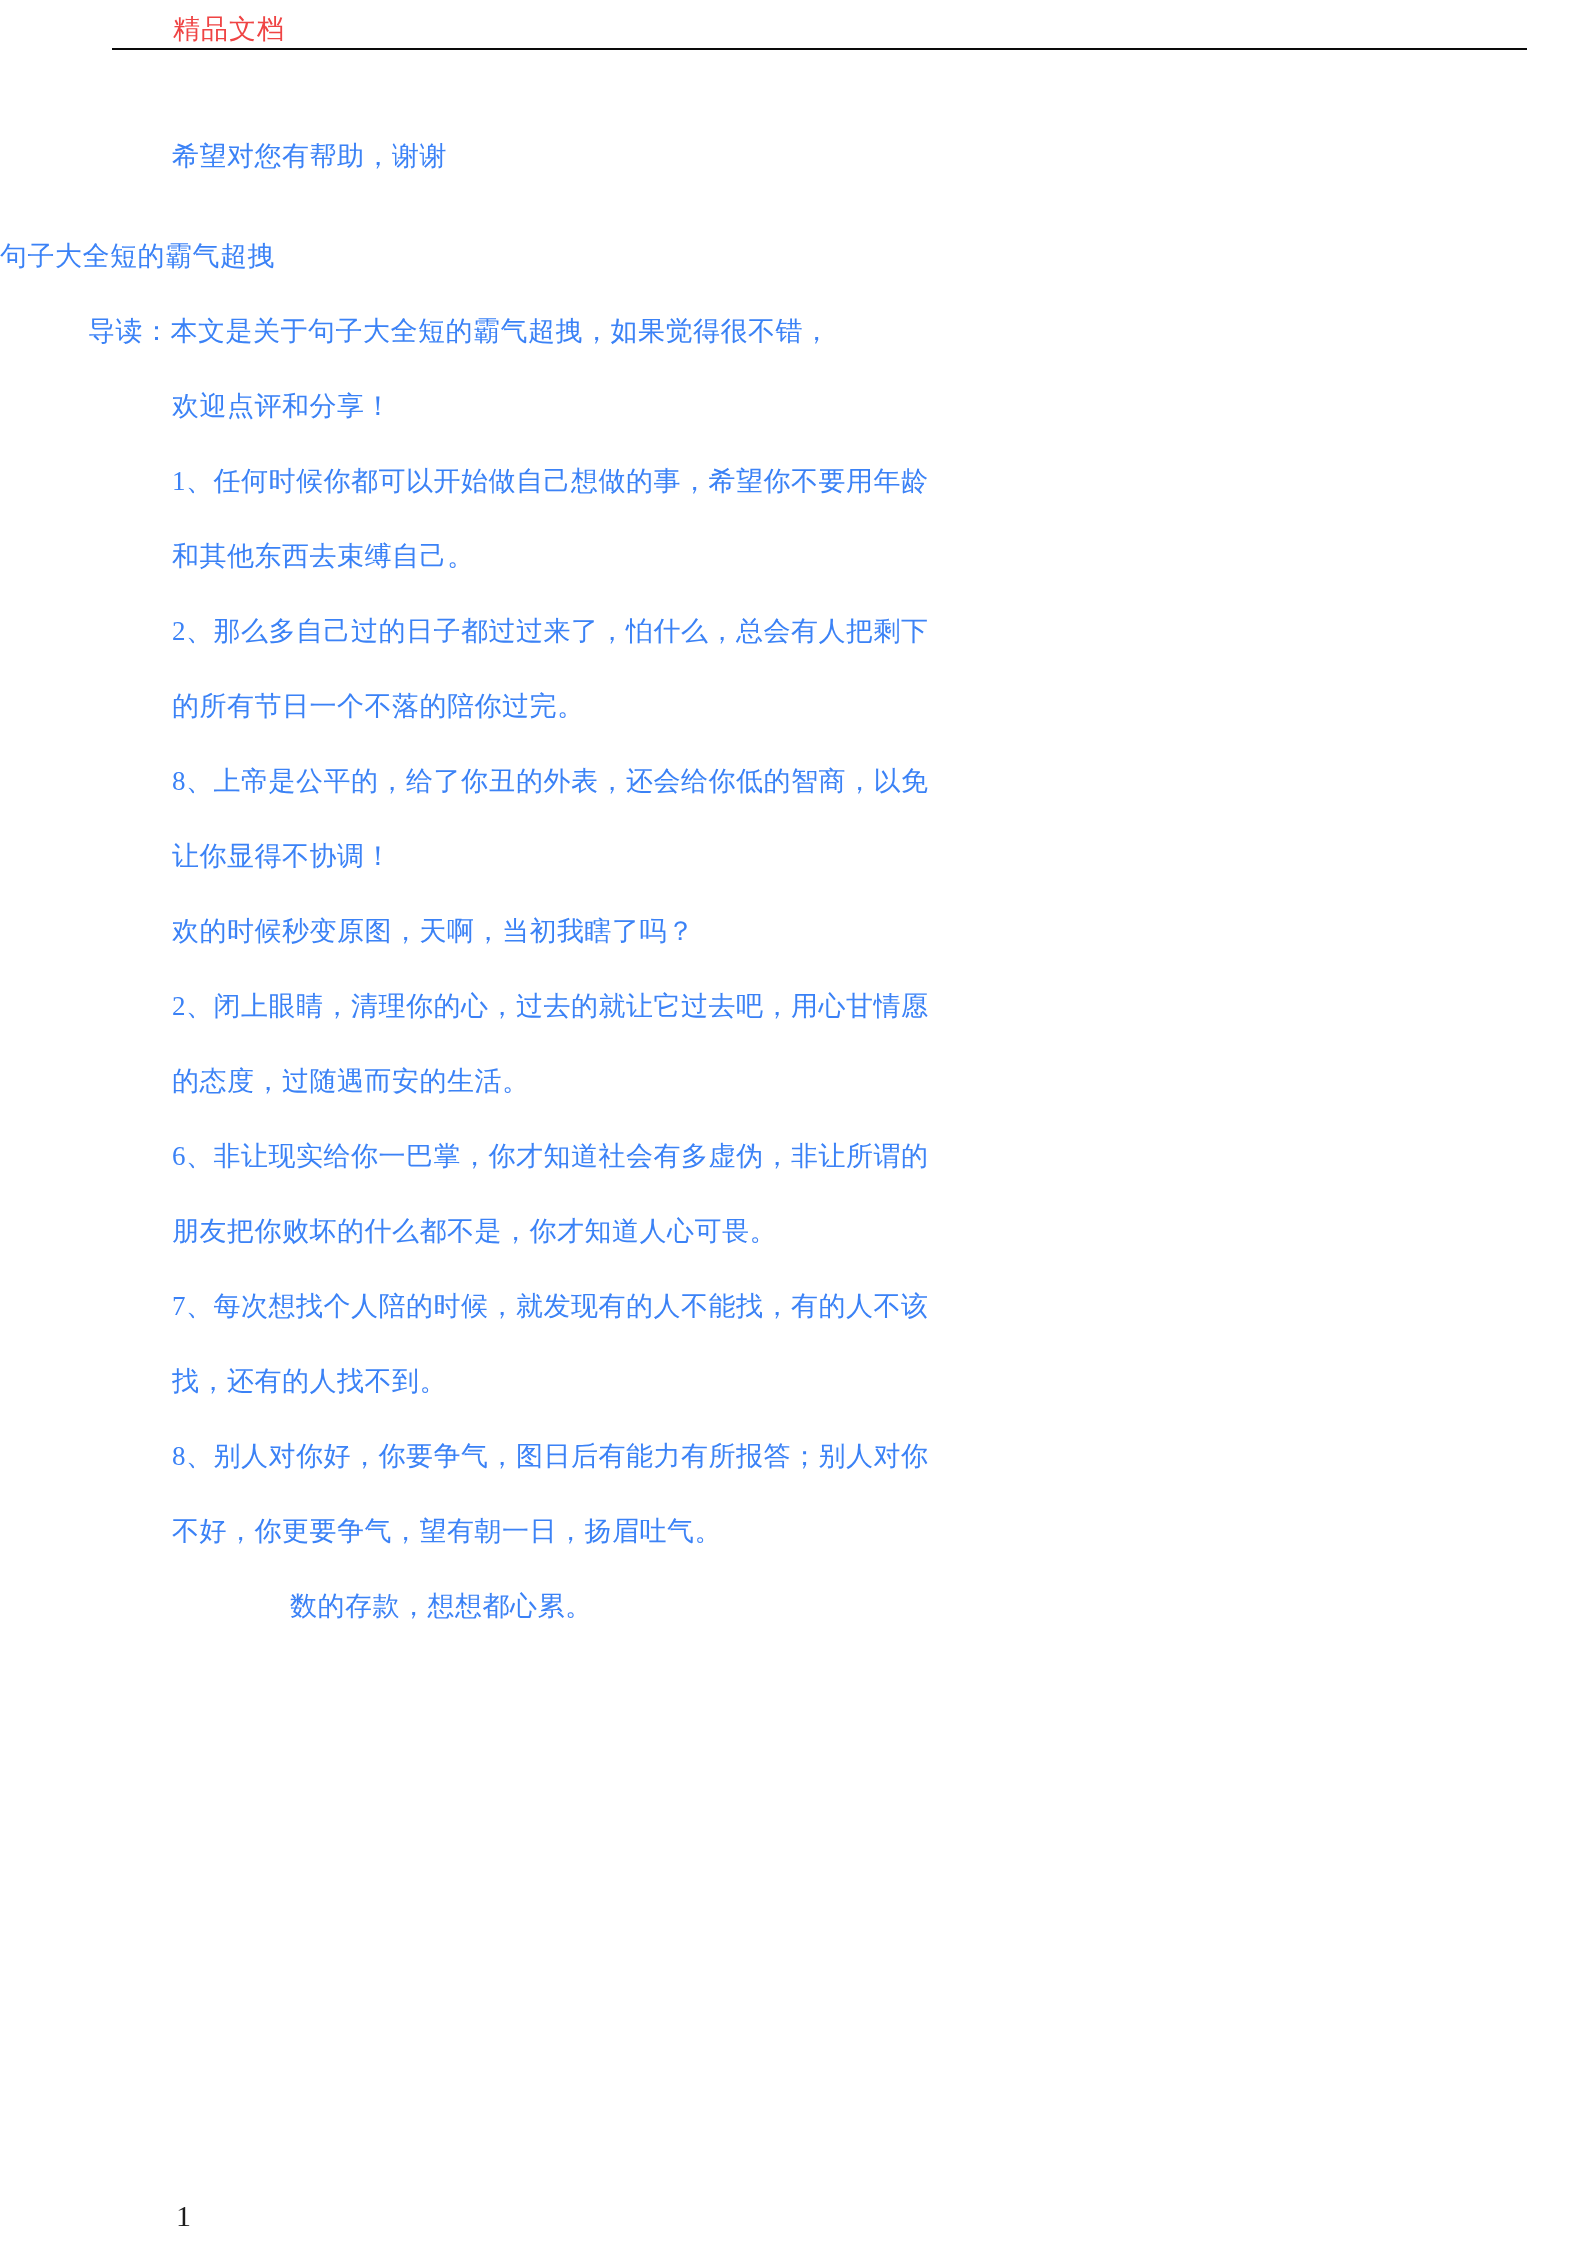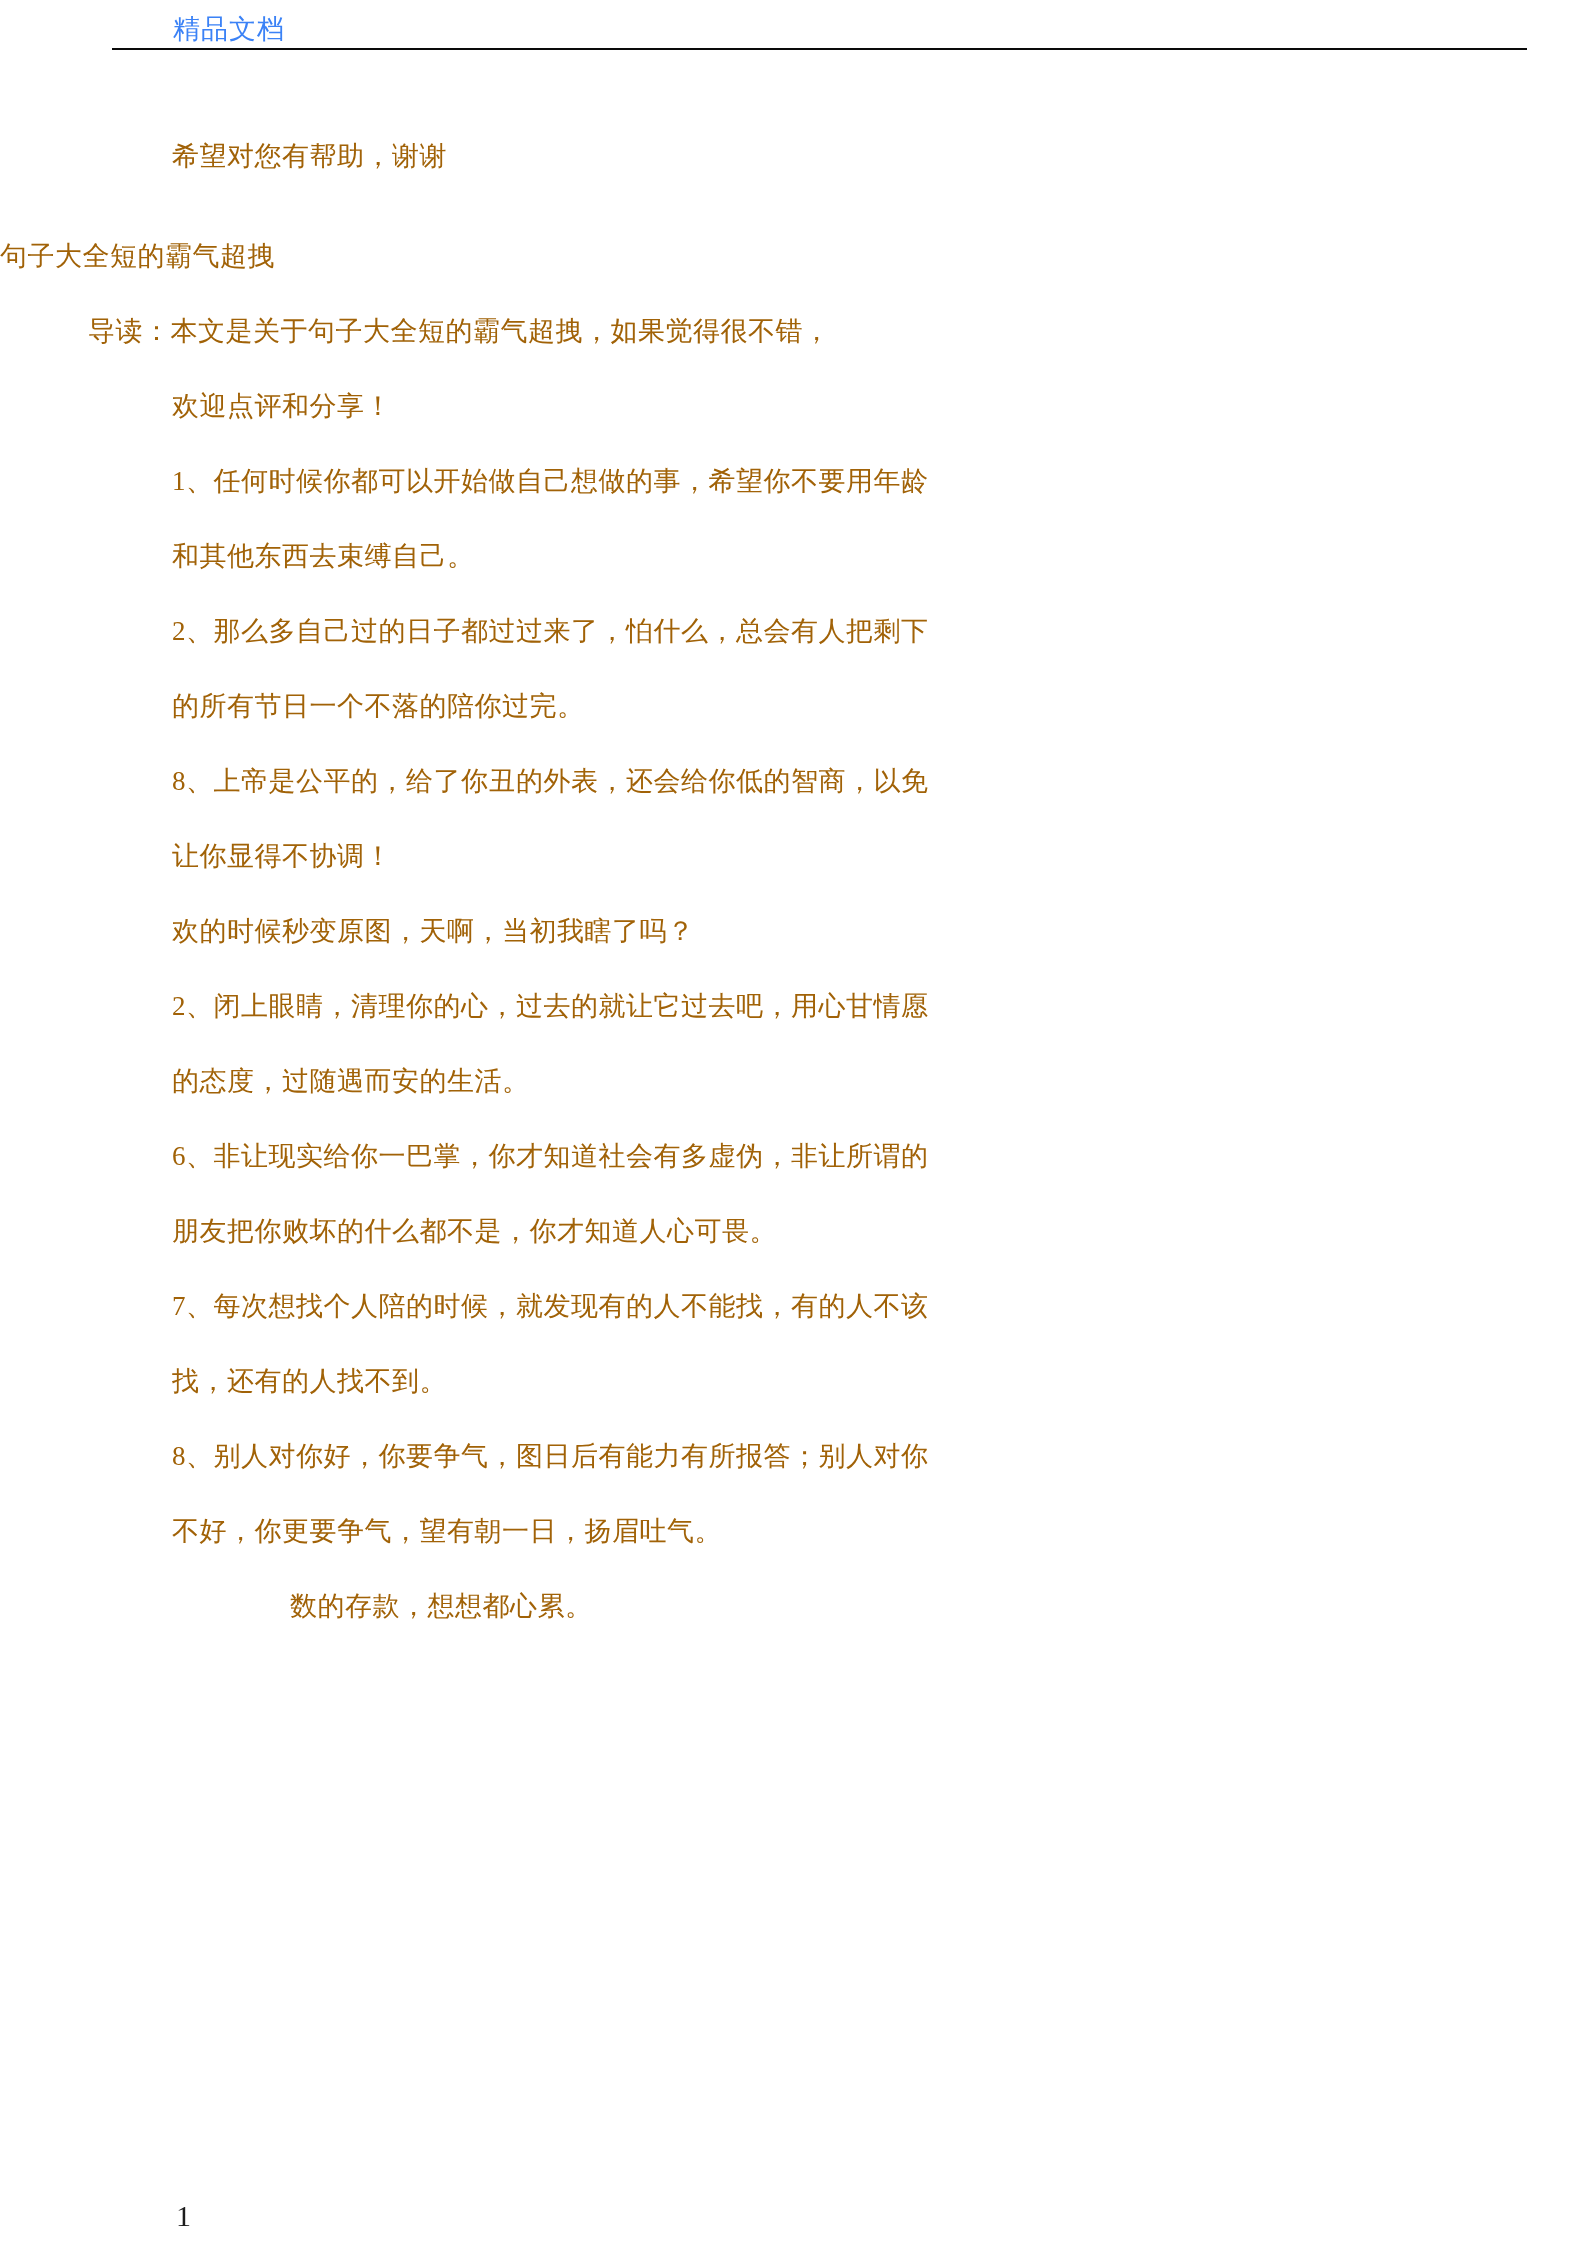--- a/index.html
+++ b/index.html
@@ -16,21 +16,21 @@
     color: #1c1c1c;
   }
   
   .page-header-text {
     position: absolute;
     left: 173px;
     top: 10px;
     font-size: 27px;
     line-height: 38px;
     letter-spacing: 1px;
-    color: #3b82f6;
+    color: #ef4444;
     white-space: nowrap;
   }
   .page-header-rule {
     position: absolute;
     left: 112px;
     top: 48px;
     width: 1415px;
     height: 0;
     border-top: 2px solid #0a0a0a;
   }
@@ -40,21 +40,21 @@
     left: 0;
     top: 119px;
     width: 1594px;
   }
   .line {
     height: 75px;
     line-height: 75px;
     font-size: 27px;
     letter-spacing: 0.5px;
     white-space: nowrap;
-    color: #a16207;
+    color: #3b82f6;
   }
   .line.body   { margin-left: 172px; }
   .line.lead   { margin-left: 88px; }
   .line.title  { margin-top: 25px; }
   .line.deep   { margin-left: 290px; }
   
   .page-number {
     position: absolute;
     left: 176px;
     top: 2196px;

